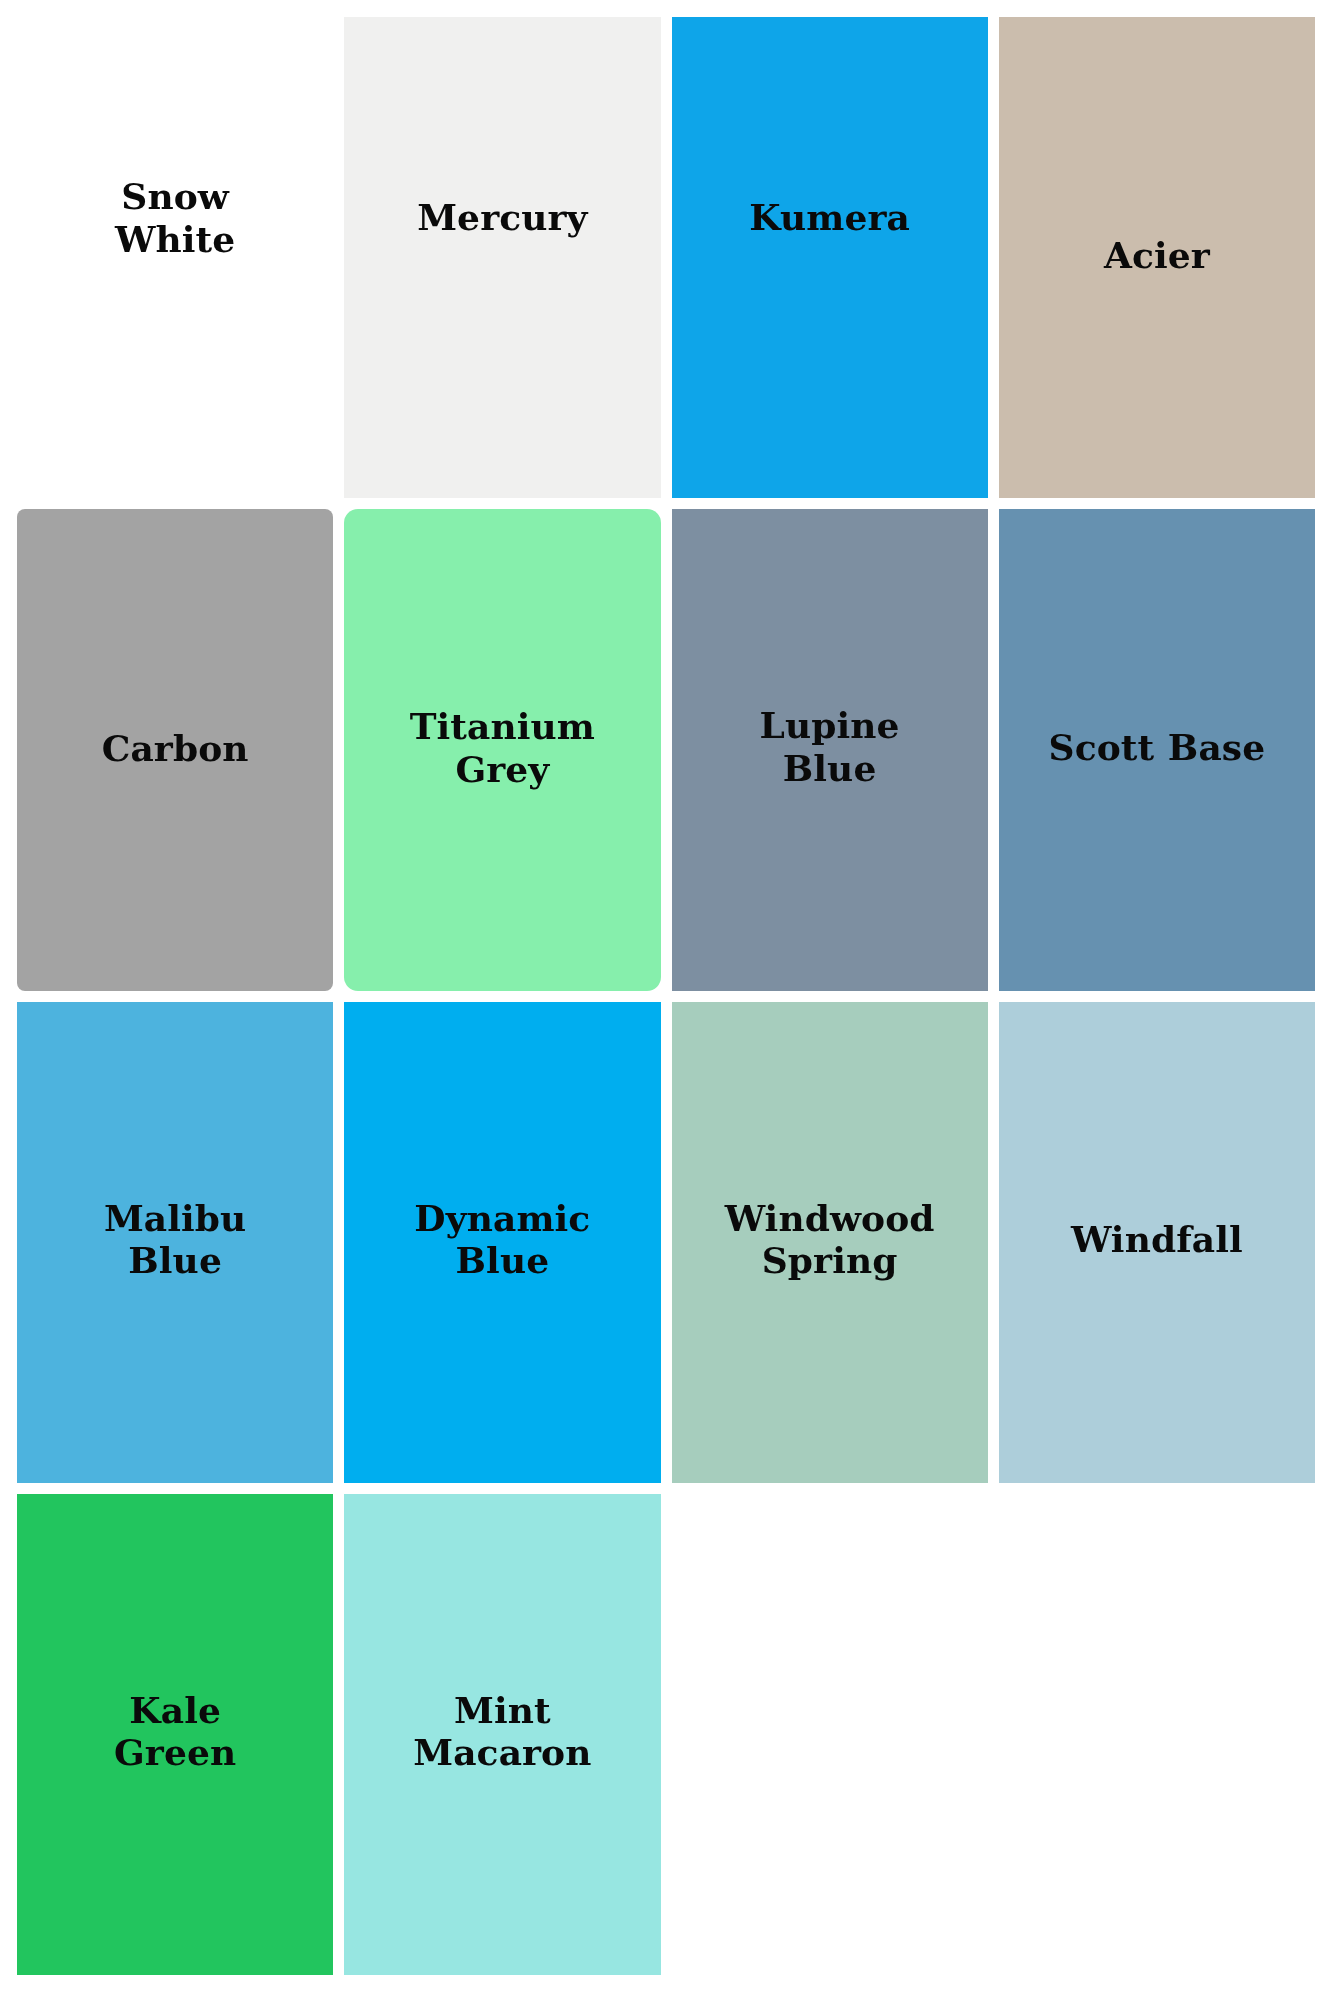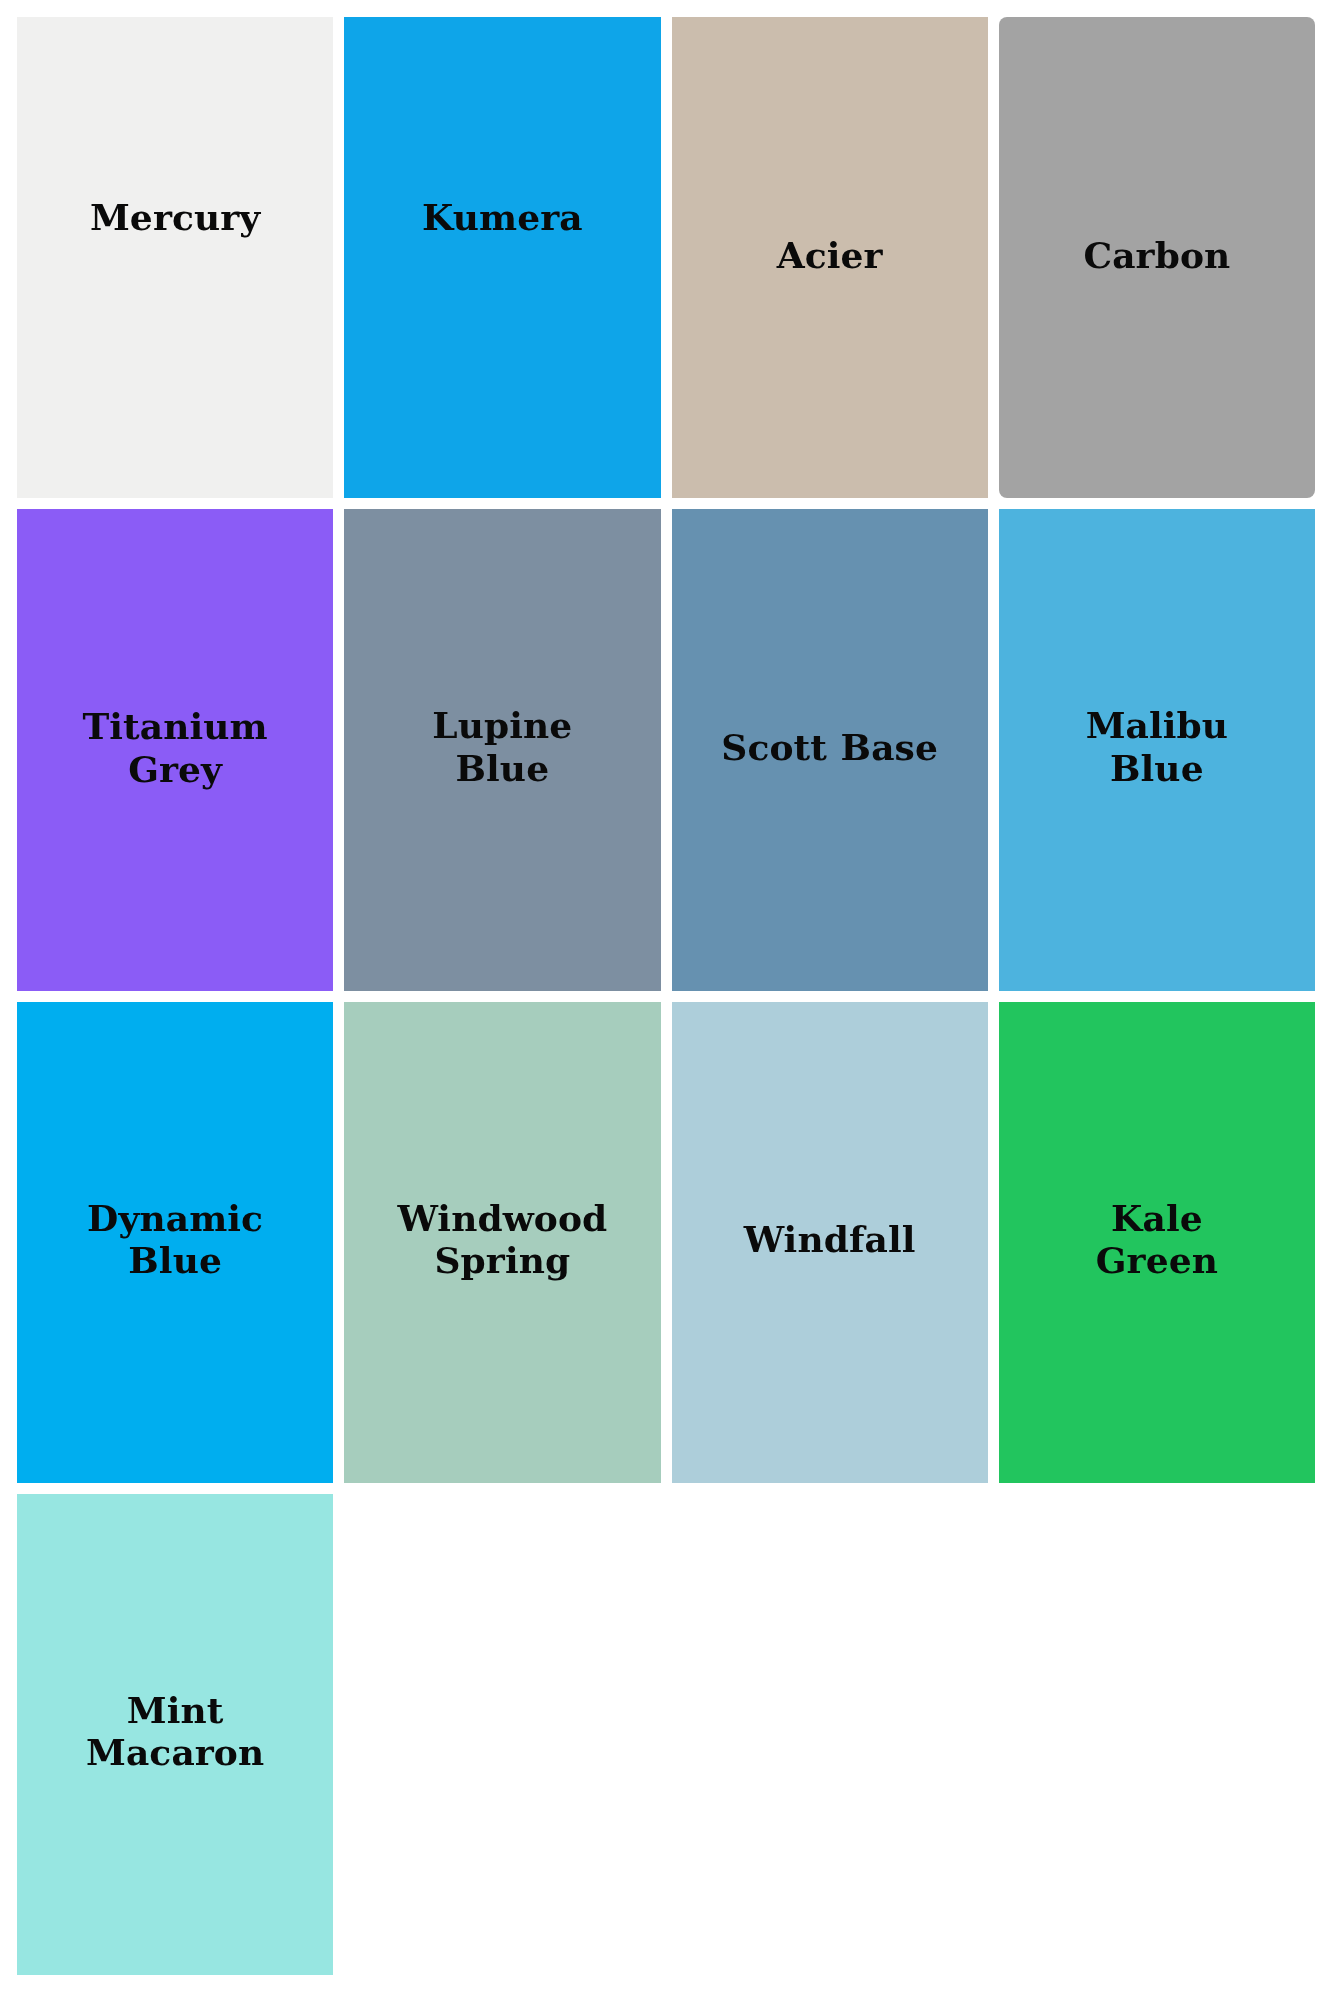--- a/index.html
+++ b/index.html
@@ -51,34 +51,38 @@
   .row-1 .swatch-label { transform: translateY(-40px); }
   .row-2 .swatch-label { transform: translateY(-2px); }
   .row-3 .swatch-label { transform: translateY(-3px); }
   .row-4 .swatch-label { transform: translateY(-3px); }
 </style>
 </head>
 <body>
 
 <main id="palette-grid">
 
+  <div class="swatch row-1" title="Snow White" style="background: rgb(255, 255, 255);">
+    <span class="swatch-label" style="white-space: pre-line; color: rgb(10, 10, 10);">Snow
+White</span>
+  </div>
   <div class="swatch row-1" title="Mercury" style="background: rgb(240, 240, 239);">
     <span class="swatch-label" style="white-space: pre-line; color: rgb(10, 10, 10);">Mercury</span>
   </div>
   <div class="swatch row-1" title="Kumera" style="background: #0ea5e9;">
     <span class="swatch-label" style="white-space: pre-line; color: rgb(10, 10, 10);">Kumera</span>
   </div>
 
   <div class="swatch row-2" title="Acier" style="background: rgb(203, 189, 173);">
     <span class="swatch-label" style="white-space: pre-line; color: rgb(10, 10, 10);">Acier</span>
   </div>
   <div class="swatch row-2" title="Carbon" style="background: #a3a3a3; border-radius: 8px;">
     <span class="swatch-label" style="white-space: pre-line; color: rgb(10, 10, 10);">Carbon</span>
   </div>
-  <div class="swatch row-2" title="Titanium Grey" style="background: #8b5cf6;">
+  <div class="swatch row-2" title="Titanium Grey" style="background: #86efac; border-radius: 14px;">
     <span class="swatch-label" style="white-space: pre-line; color: rgb(10, 10, 10);">Titanium
 Grey</span>
   </div>
 
   <div class="swatch row-3" title="Lupine Blue" style="background: rgb(125, 143, 161);">
     <span class="swatch-label" style="white-space: pre-line; color: rgb(10, 10, 10);">Lupine
 Blue</span>
   </div>
   <div class="swatch row-3" title="Scott Base" style="background: rgb(102, 145, 176);">
     <span class="swatch-label" style="white-space: pre-line; color: rgb(10, 10, 10);">Scott Base</span>

